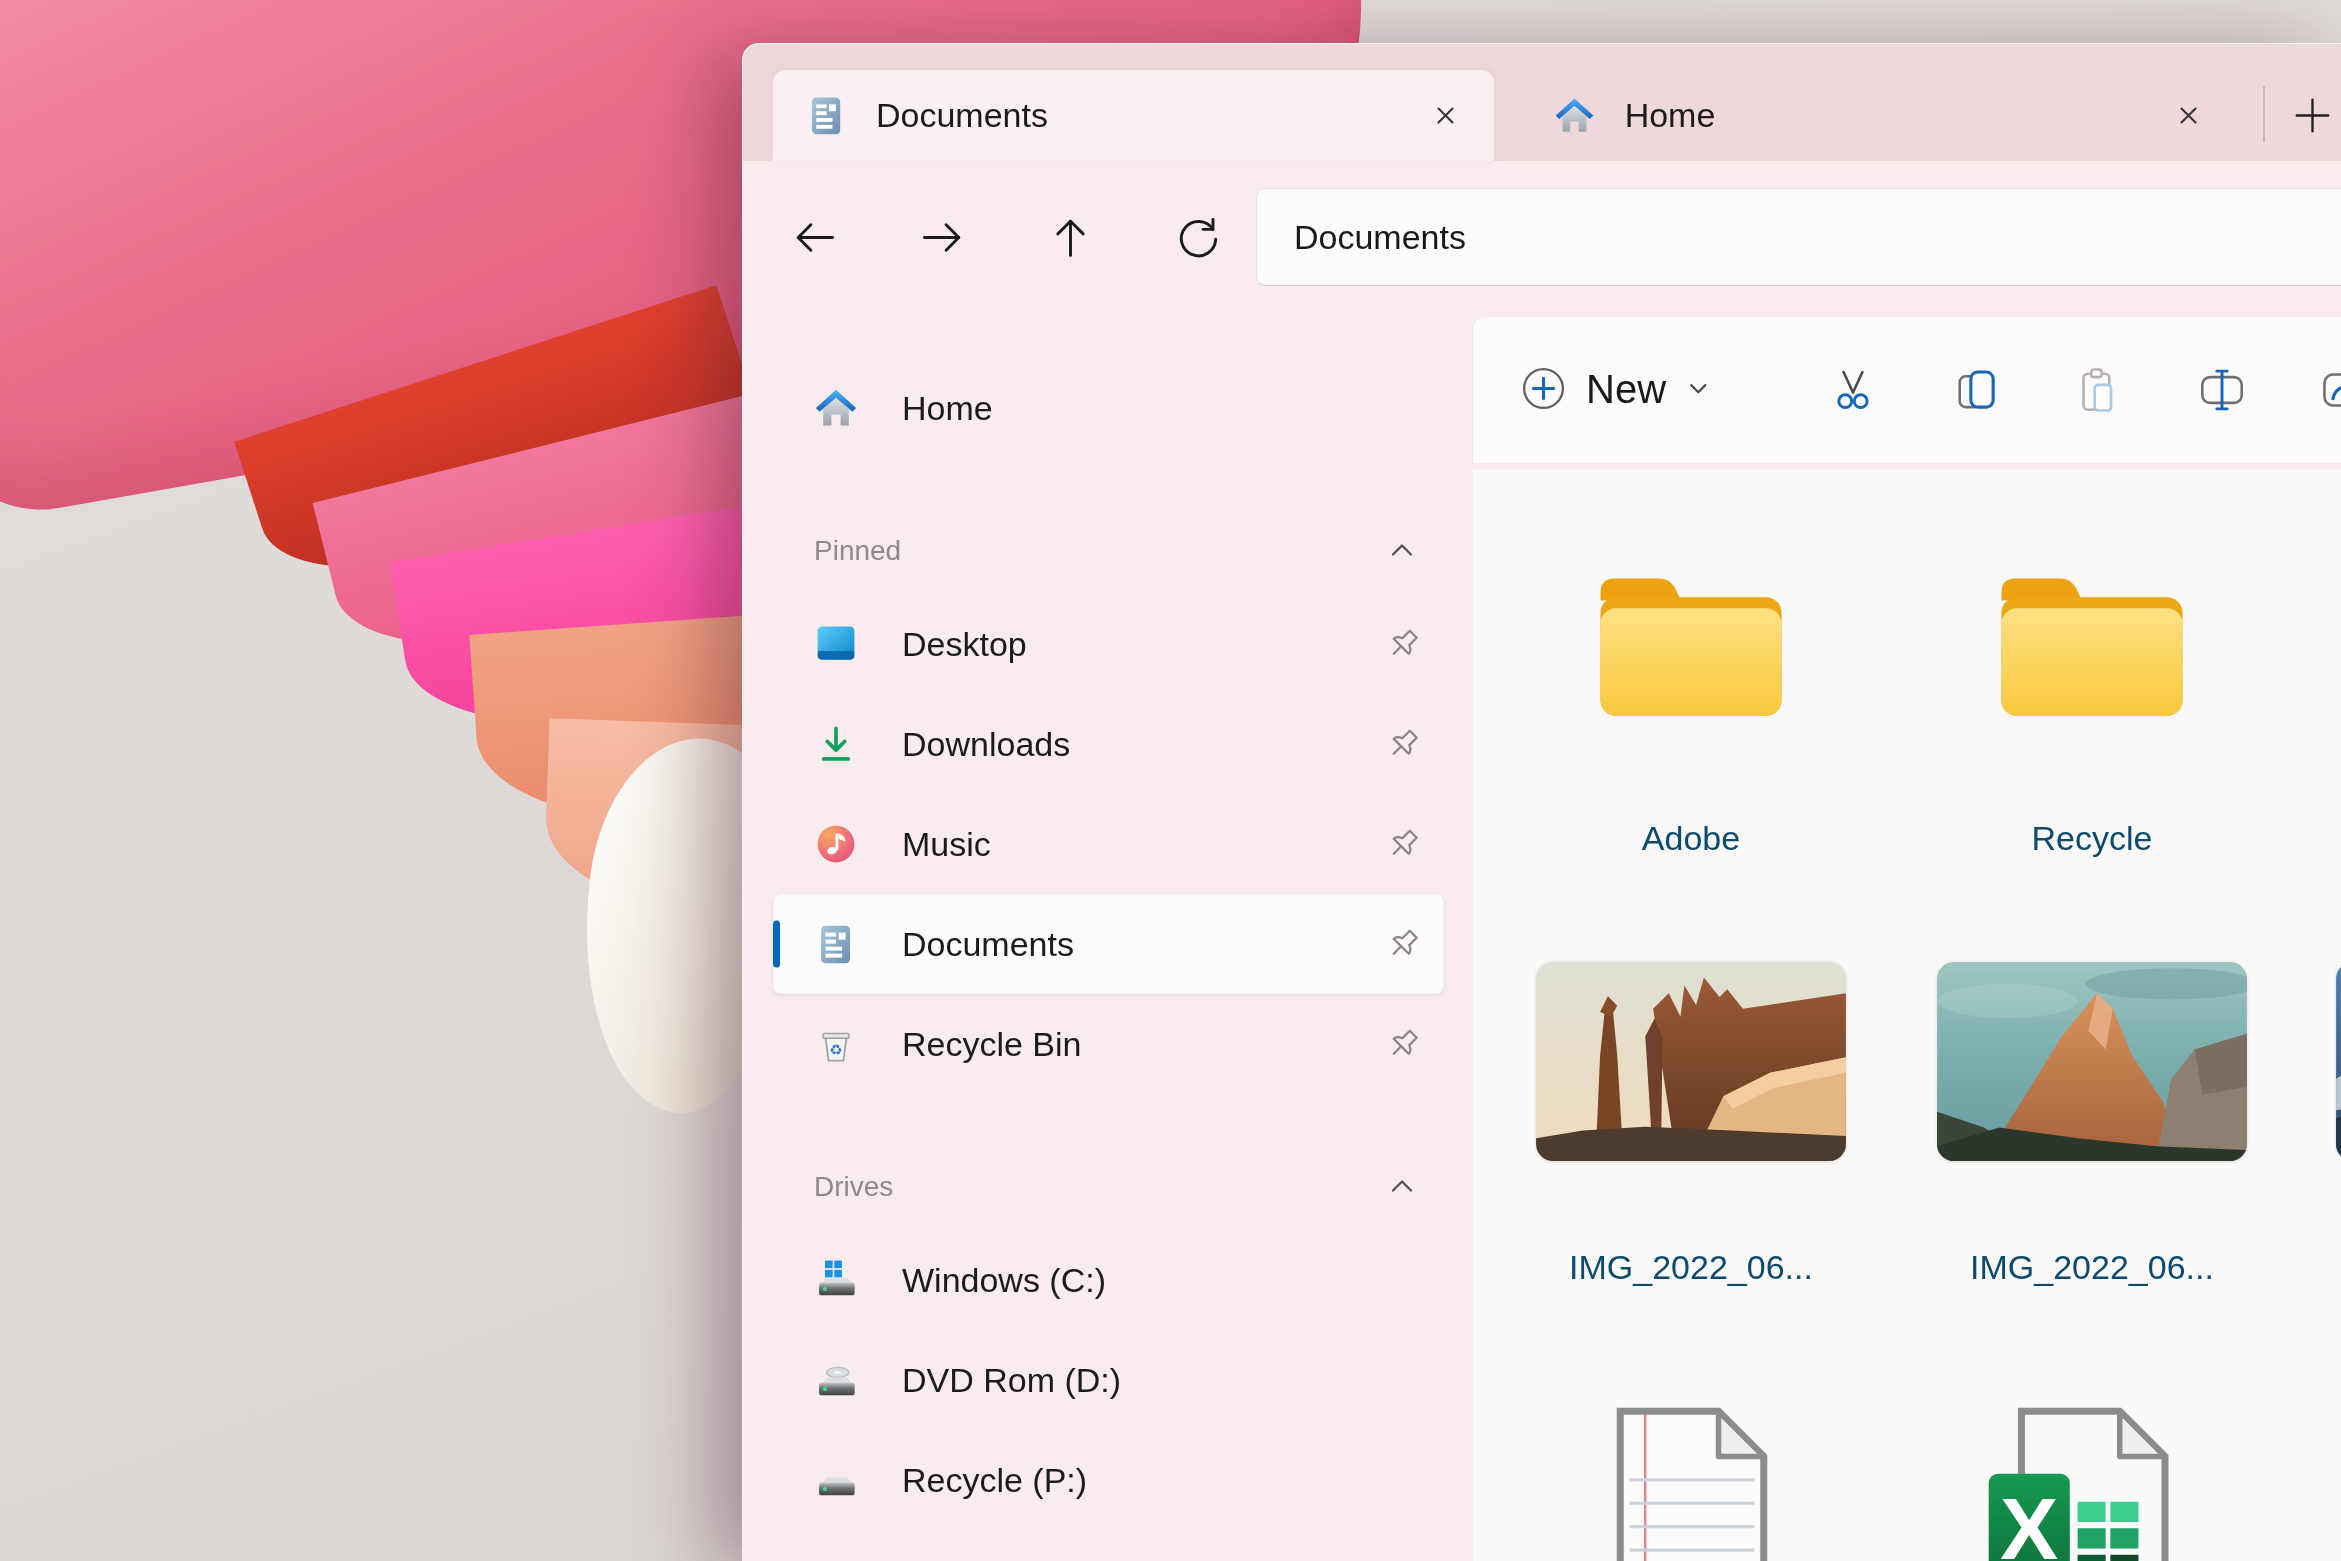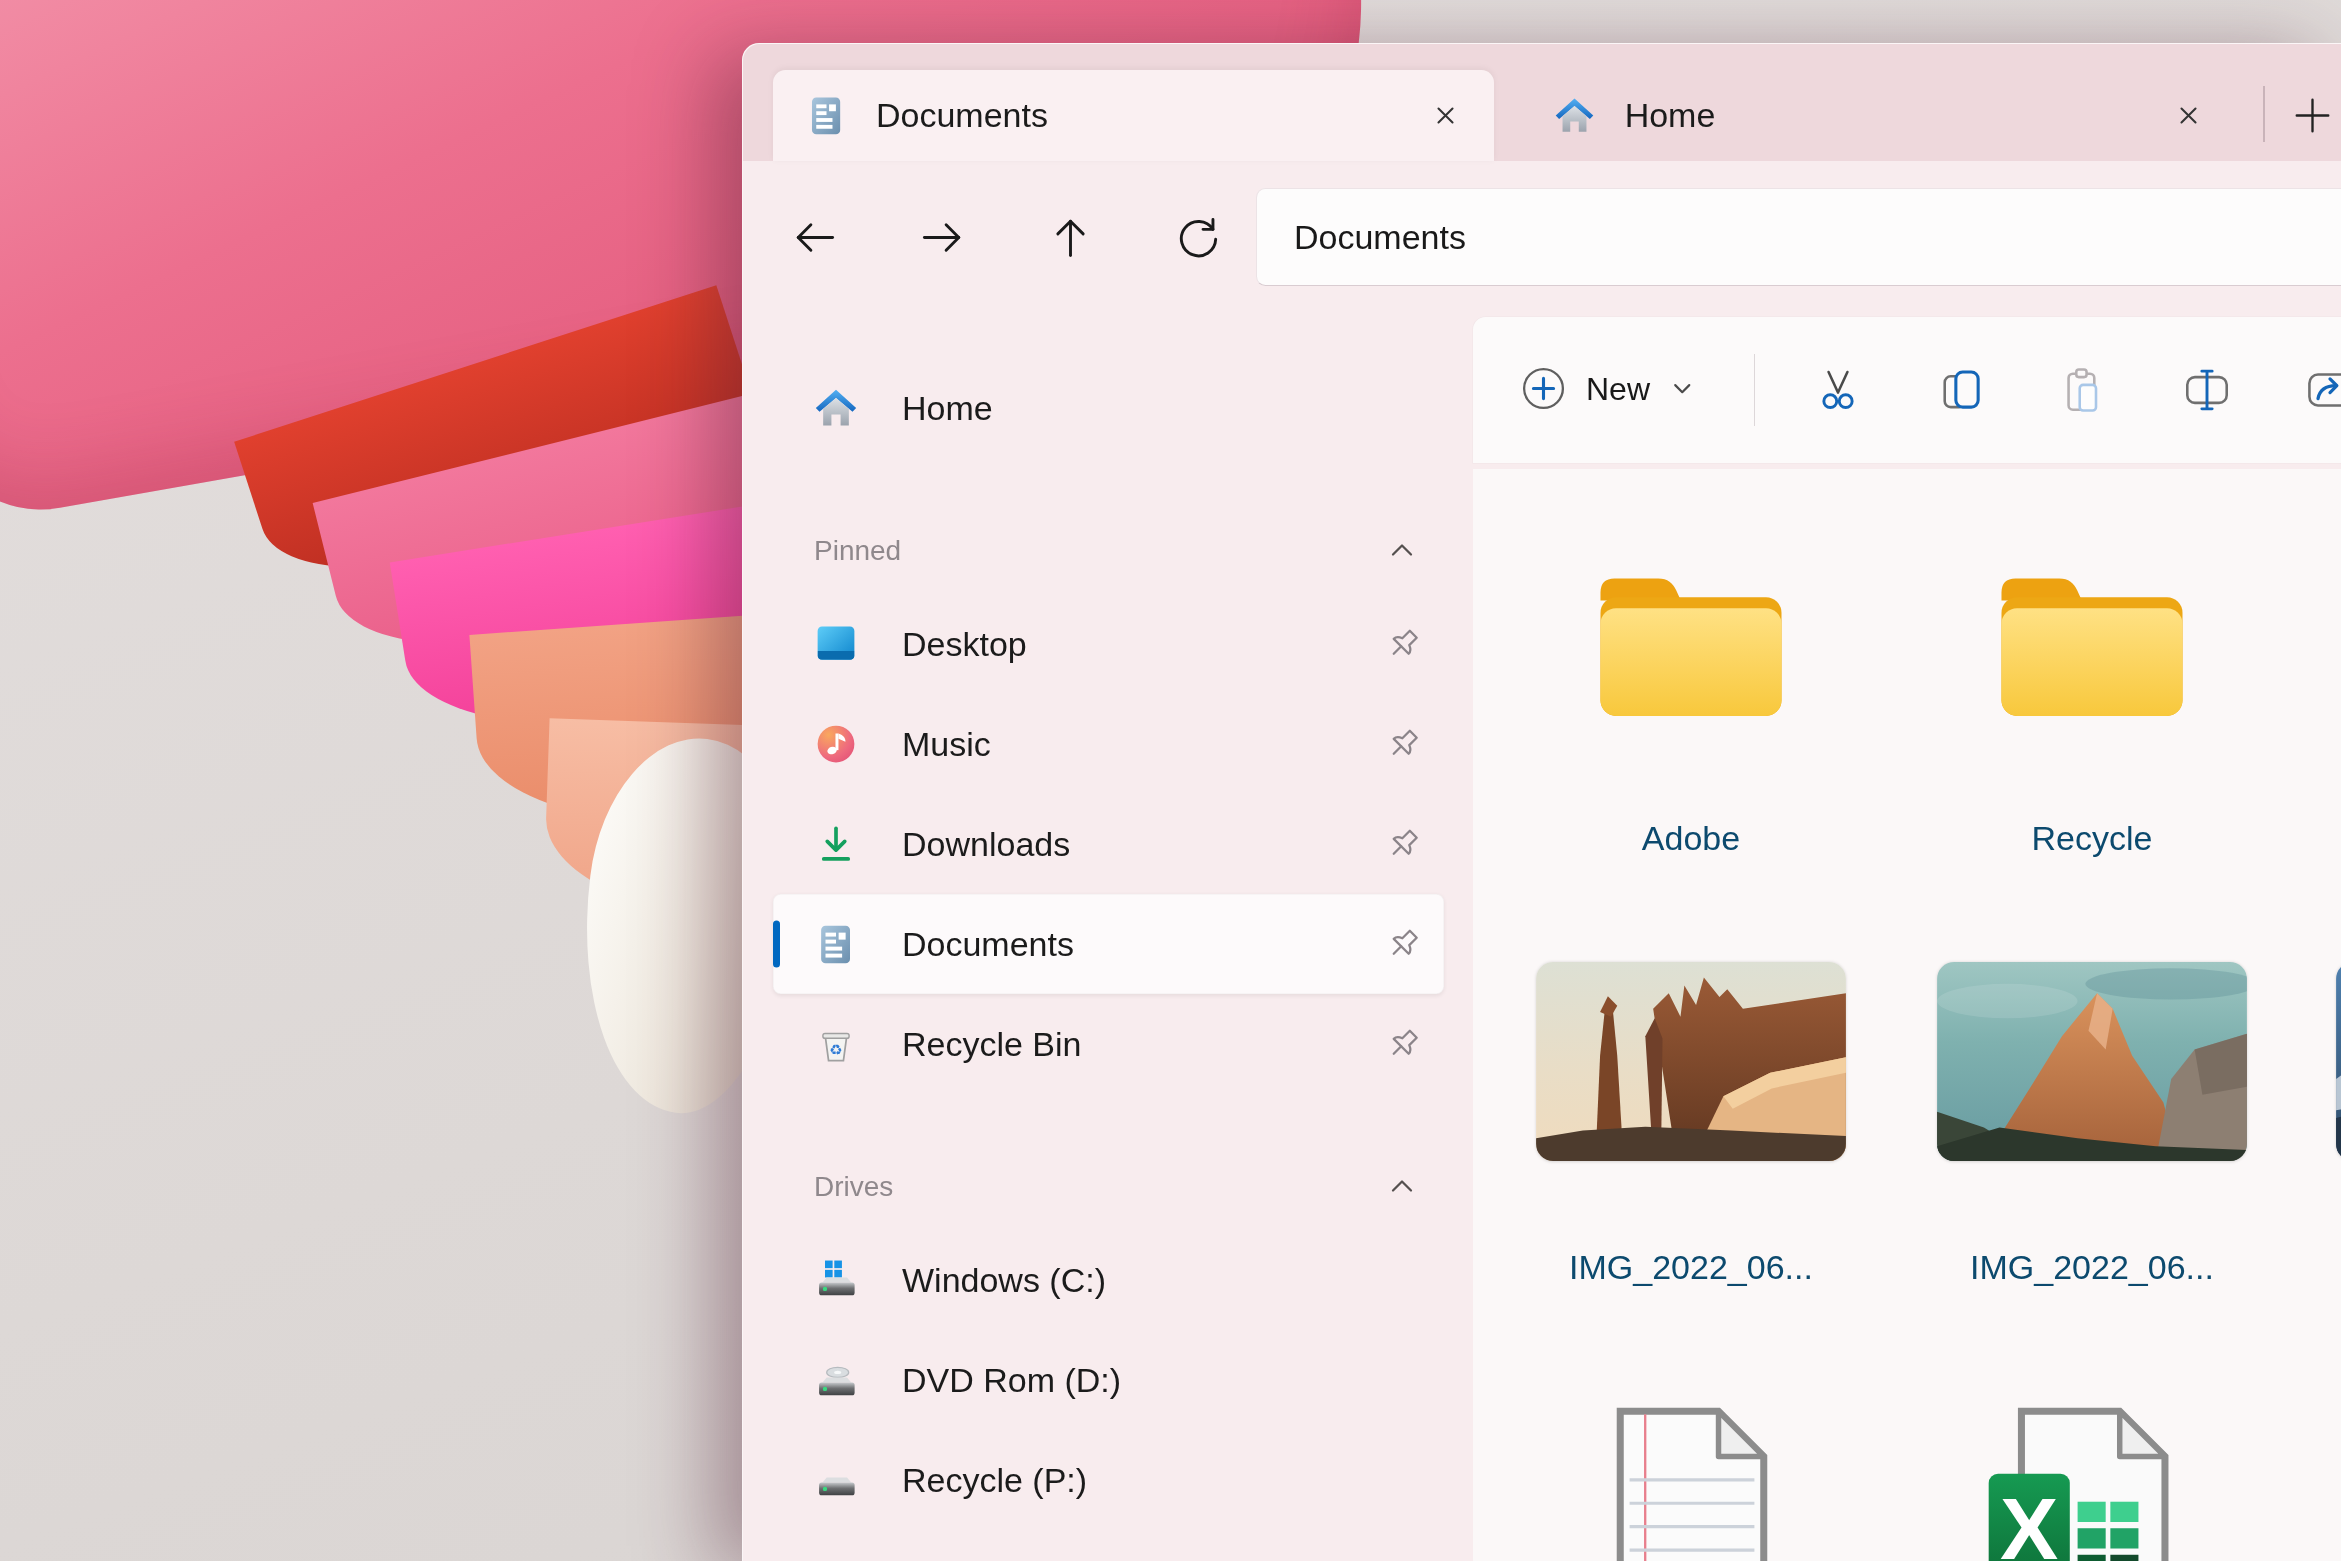--- a/index.html
+++ b/index.html
@@ -101,21 +101,21 @@
         width:37px; height:37px; display:flex; align-items:center; justify-content:center; }
 
   
   .content { flex:1; position:relative; }
   .toolbar-card { position:absolute; left:0; top:3.9px; right:-19.5px; height:146px;
         background:#fcfafa; border-radius:12.5px 0 0 0;
         box-shadow:0 0 0 0.8px rgba(0,0,0,.025);
         display:flex; align-items:center; padding-left:48px; }
   .new-btn { display:flex; align-items:center; border:none; background:transparent;
         border-radius:7.8px; cursor:pointer; }
-  .new-label { font-size:32px; color:#191919; margin:0 19px 0 20px; }
+  .new-label { font-size:40px; color:#191919; margin:0 19px 0 20px; }
   .tsep { width:1.6px; height:72px; background:#ddd7d9; margin:0 58px; }
   .tools { display:flex; gap:73px; align-items:center; }
   .tool { width:50px; height:50px; border:none; background:transparent;
         display:flex; align-items:center; justify-content:center; cursor:pointer; }
   .files-card { position:absolute; left:0; top:156px; right:-19.5px; bottom:-3.9px;
         background:#fbf8f8; }
   .tile { position:absolute; display:flex; flex-direction:column; align-items:center; cursor:pointer; }
   .tile-label { font-size:34px; color:#0c4a6e; white-space:nowrap; }
   .thumb { width:310px; height:199px; border-radius:17px; overflow:hidden;
         box-shadow:0 0.8px 3.1px rgba(0,0,0,.15); }
@@ -322,44 +322,44 @@
         <span class="side-label">Desktop</span>
         <span class="pin">
             <svg width="39" height="39" viewBox="0 0 48 48">
               <use href="#icoPin"></use>
             </svg>
           </span>
       </div>
 
       <div class="side-row">
         <span class="side-icon">
+          <svg width="42" height="42" viewBox="0 0 48 48" fill="none" stroke="#14a05e" stroke-width="4.2" stroke-linecap="round" stroke-linejoin="round">
+            <path d="M24 6 V30"></path>
+              <path d="M14 21 L24 31 34 21"></path>
+              <path d="M10 41 H38"></path>
+            </svg>
+        </span>
+        <span class="side-label">Downloads</span>
+        <span class="pin">
+            <svg width="39" height="39" viewBox="0 0 48 48">
+              <use href="#icoPin"></use>
+            </svg>
+          </span>
+      </div>
+
+      <div class="side-row">
+        <span class="side-icon">
           <svg width="42" height="42" viewBox="0 0 48 48">
             <circle cx="24" cy="24" r="21" fill="url(#gMusic)"></circle>
             <ellipse cx="19.5" cy="31.5" rx="5.5" ry="4.2" fill="#fff" transform="rotate(-18 19.5 31.5)"></ellipse>
             <rect x="23.4" y="12" width="3.4" height="19" fill="#fff"></rect>
             <path d="M26.8 12 c6 2 8 5.5 8 9.5 l-8 -3.5 z" fill="#fff"></path>
           </svg>
         </span>
         <span class="side-label">Music</span>
-        <span class="pin">
-            <svg width="39" height="39" viewBox="0 0 48 48">
-              <use href="#icoPin"></use>
-            </svg>
-          </span>
-      </div>
-
-      <div class="side-row">
-        <span class="side-icon">
-          <svg width="42" height="42" viewBox="0 0 48 48" fill="none" stroke="#14a05e" stroke-width="4.2" stroke-linecap="round" stroke-linejoin="round">
-            <path d="M24 6 V30"></path>
-              <path d="M14 21 L24 31 34 21"></path>
-              <path d="M10 41 H38"></path>
-            </svg>
-        </span>
-        <span class="side-label">Downloads</span>
         <span class="pin">
             <svg width="39" height="39" viewBox="0 0 48 48">
               <use href="#icoPin"></use>
             </svg>
           </span>
       </div>
 
       <div class="side-row sel">
         <span class="sel-bar" style="background:#0067c0"></span>
         <span class="side-icon">

